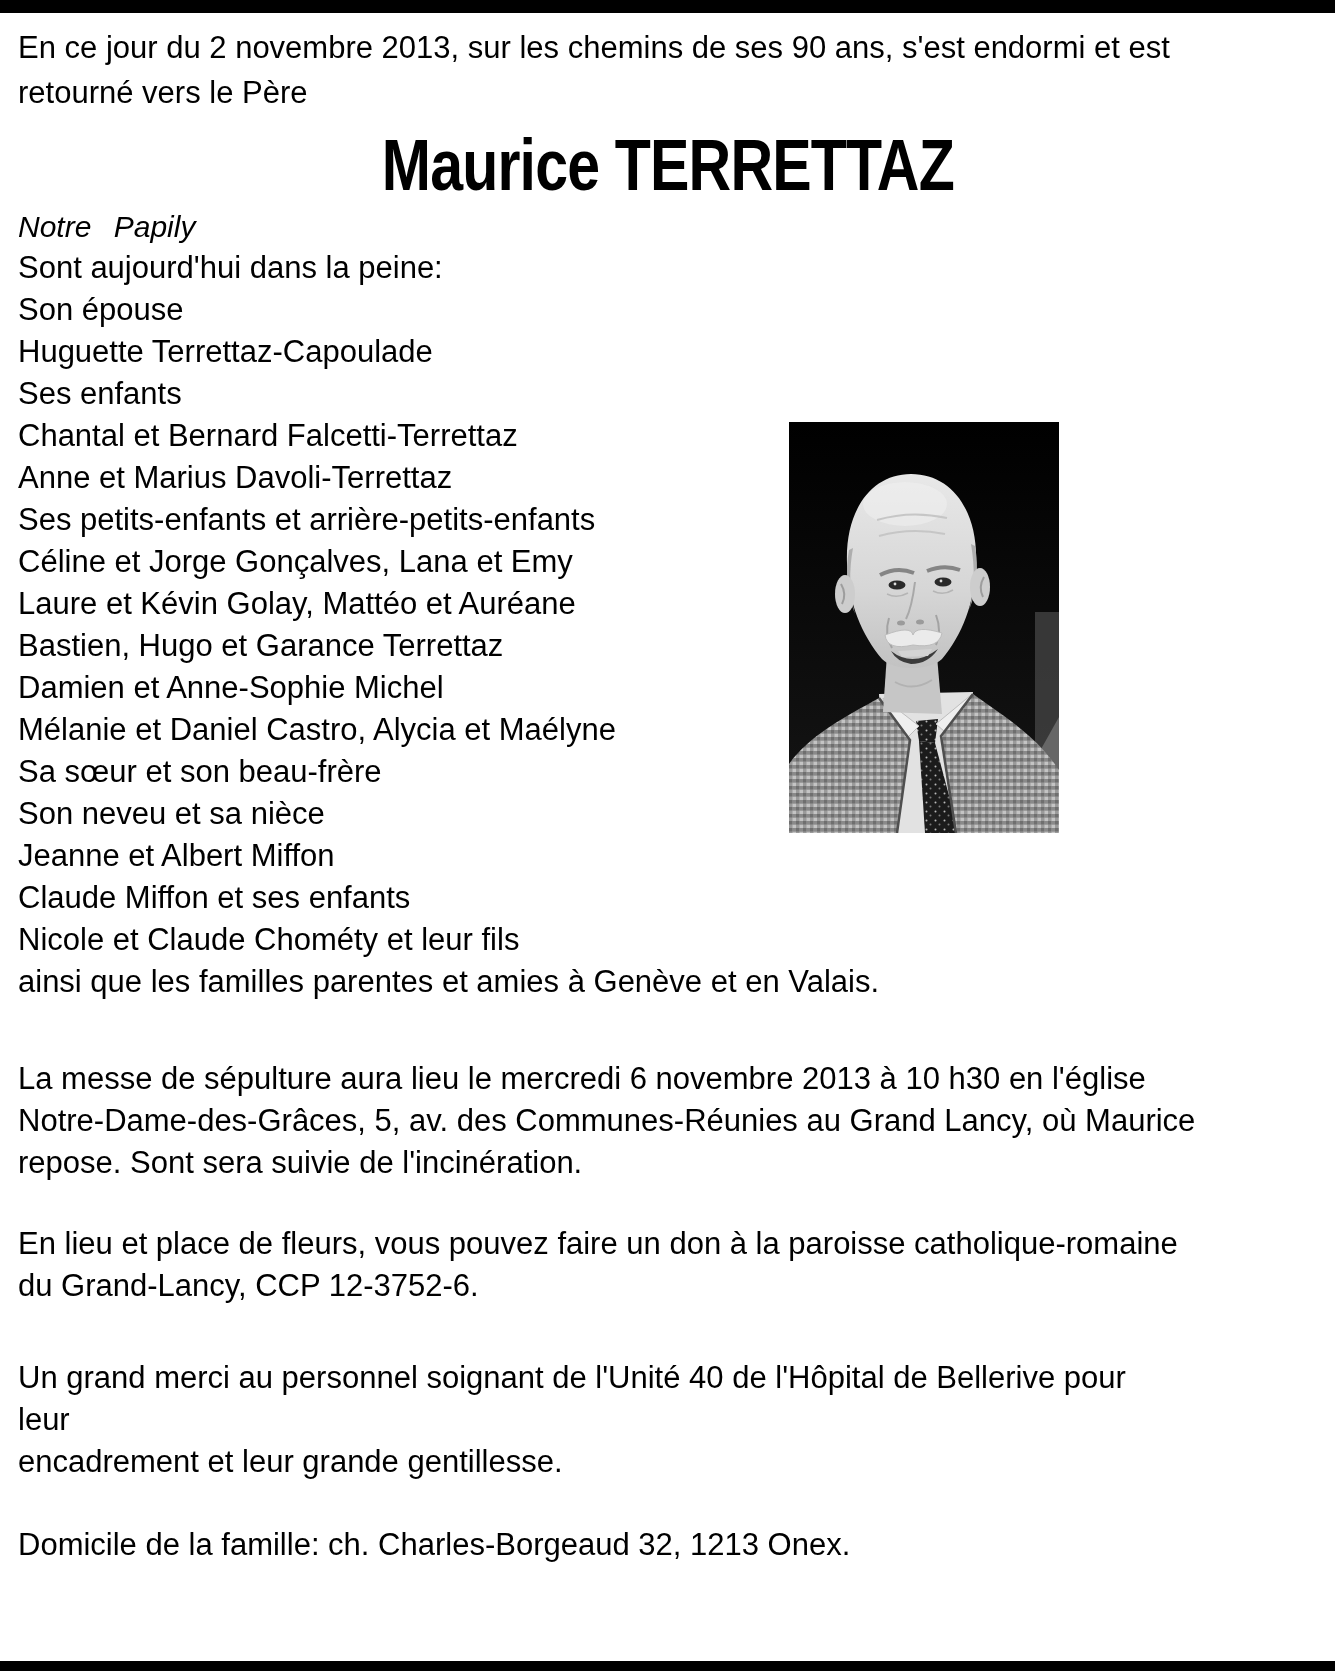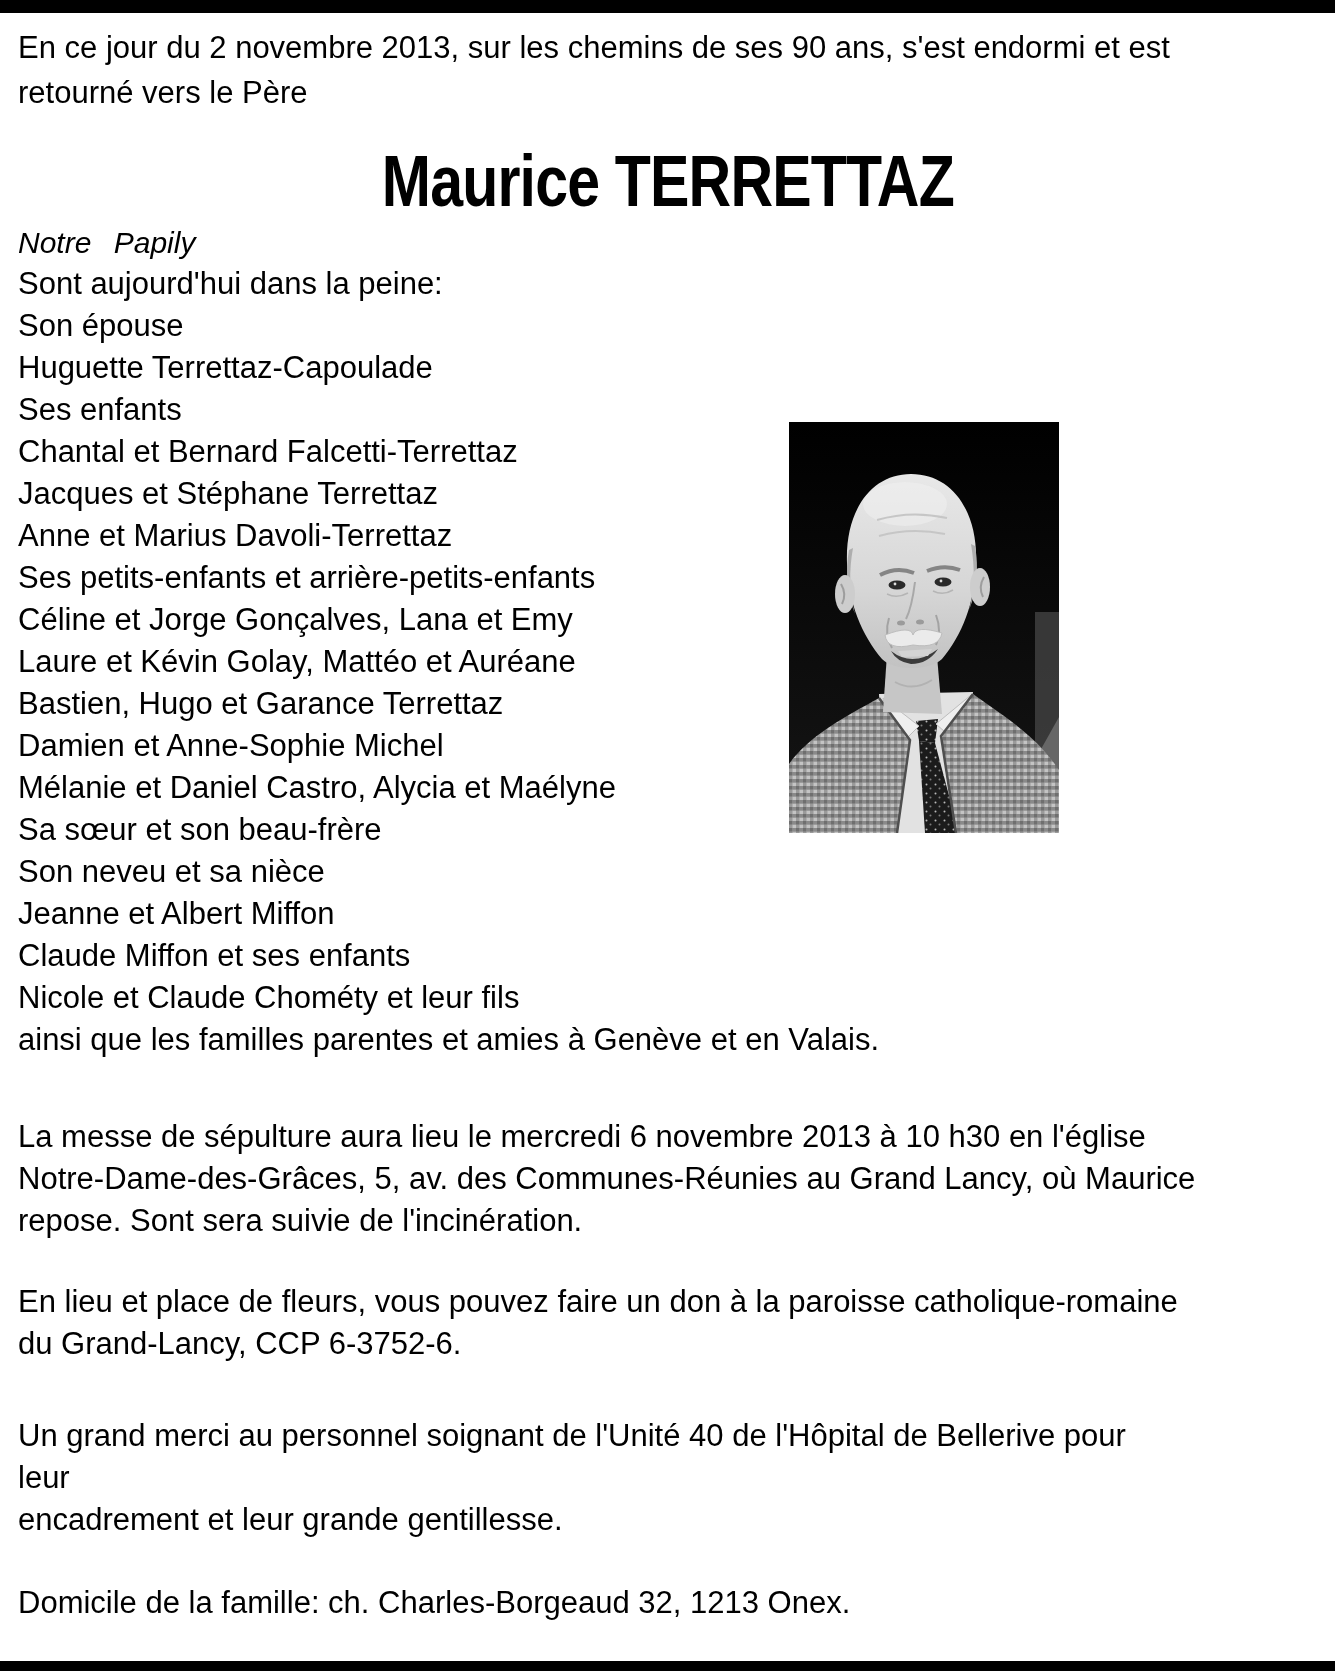--- a/index.html
+++ b/index.html
@@ -7,21 +7,21 @@
     width:1335px;height:1671px;position:relative;overflow:hidden;
     background:#ffffff;color:#000000;
     font-family:"Liberation Sans", sans-serif;
   }
   .bar{background:#000000;}
   #top-bar{height:13px;width:100%;}
   #bottom-bar{position:absolute;left:0;bottom:0;width:100%;height:10px;}
   .content{padding:0 18px;}
   .line{white-space:nowrap;}
   .intro{margin-top:12px;font-size:31px;line-height:45px;}
-  .title-row{margin-top:24px;height:84px;line-height:84px;text-align:center;}
+  .title-row{margin-top:8px;height:84px;line-height:84px;text-align:center;}
   .title-text{
     display:inline-block;font-size:72px;font-weight:bold;
     transform:scaleX(.82);letter-spacing:-1px;white-space:nowrap;
   }
   .subtitle-row{font-style:italic;font-size:30px;line-height:40px;word-spacing:14px;}
   .mourners{font-size:31px;line-height:42px;}
   .para{font-size:31px;line-height:42px;}
   #funeral{margin-top:55px;}
   #donation{margin-top:39px;}
   #thanks{margin-top:50px;}
@@ -49,21 +49,20 @@
   </div>
 
   <div class="subtitle-row">Notre Papily</div>
 
   <div class="mourners">
     <div class="line">Sont aujourd'hui dans la peine:</div>
     <div class="line">Son épouse</div>
     <div class="line">Huguette Terrettaz-Capoulade</div>
     <div class="line">Ses enfants</div>
     <div class="line">Chantal et Bernard Falcetti-Terrettaz</div>
-    <div class="line">Jacques et Stéphane Terrettaz</div>
     <div class="line">Anne et Marius Davoli-Terrettaz</div>
     <div class="line">Ses petits-enfants et arrière-petits-enfants</div>
     <div class="line">Céline et Jorge Gonçalves, Lana et Emy</div>
     <div class="line">Laure et Kévin Golay, Mattéo et Auréane</div>
     <div class="line">Bastien, Hugo et Garance Terrettaz</div>
     <div class="line">Damien et Anne-Sophie Michel</div>
     <div class="line">Mélanie et Daniel Castro, Alycia et Maélyne</div>
     <div class="line">Sa sœur et son beau-frère</div>
     <div class="line">Son neveu et sa nièce</div>
     <div class="line">Jeanne et Albert Miffon</div>
@@ -73,21 +72,21 @@
   </div>
 
   <div class="para" id="funeral">
     <div class="line">La messe de sépulture aura lieu le mercredi 6 novembre 2013 à 10 h30 en l'église</div>
     <div class="line">Notre-Dame-des-Grâces, 5, av. des Communes-Réunies au Grand Lancy, où Maurice</div>
     <div class="line">repose. Sont sera suivie de l'incinération.</div>
   </div>
 
   <div class="para" id="donation">
     <div class="line">En lieu et place de fleurs, vous pouvez faire un don à la paroisse catholique-romaine</div>
-    <div class="line">du Grand-Lancy, CCP 6-3752-6.</div>
+    <div class="line">du Grand-Lancy, CCP 12-3752-6.</div>
   </div>
 
   <div class="para" id="thanks">
     <div class="line">Un grand merci au personnel soignant de l'Unité 40 de l'Hôpital de Bellerive pour</div>
     <div class="line">leur</div>
     <div class="line">encadrement et leur grande gentillesse.</div>
   </div>
 
   <div class="para" id="domicile-block">
     <div class="line">Domicile de la famille: ch. Charles-Borgeaud 32, 1213 Onex.</div>

